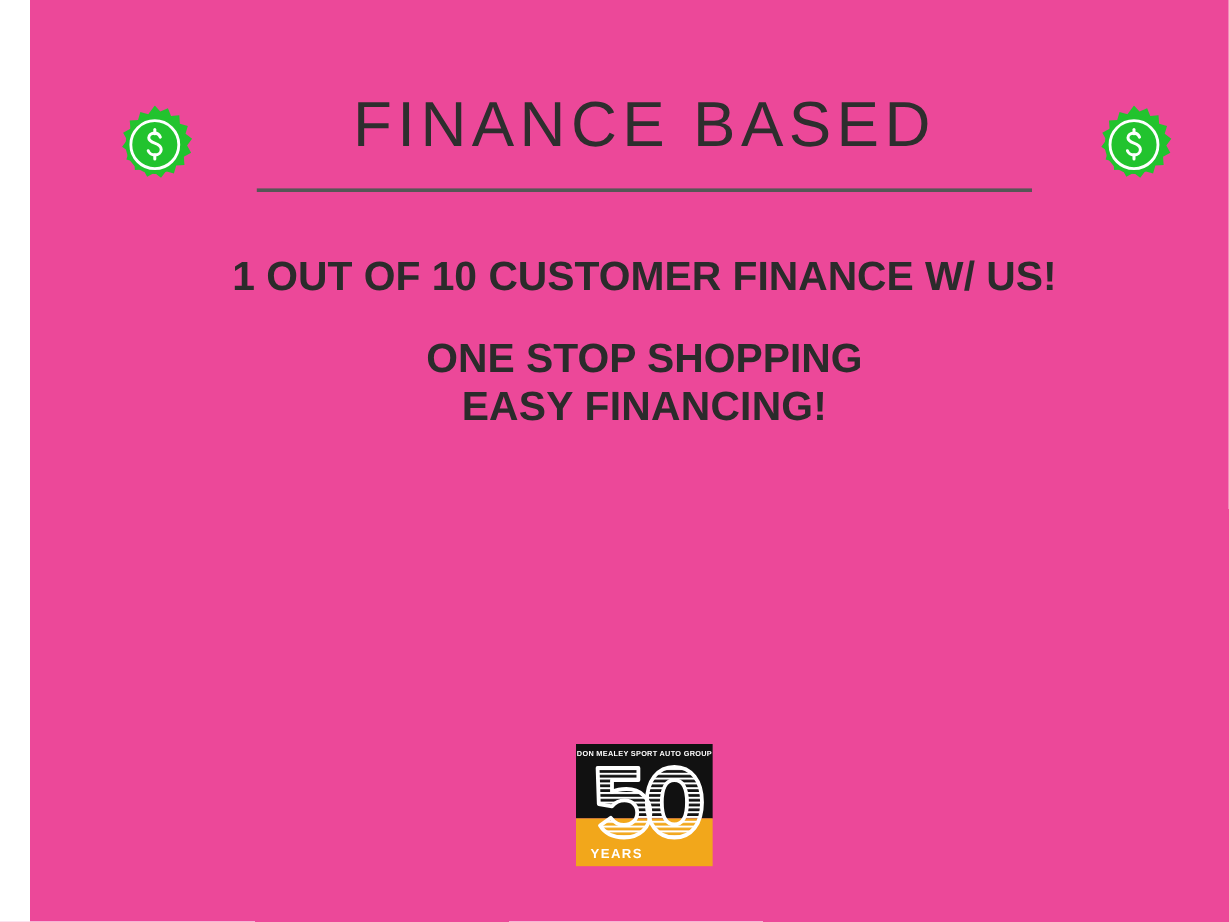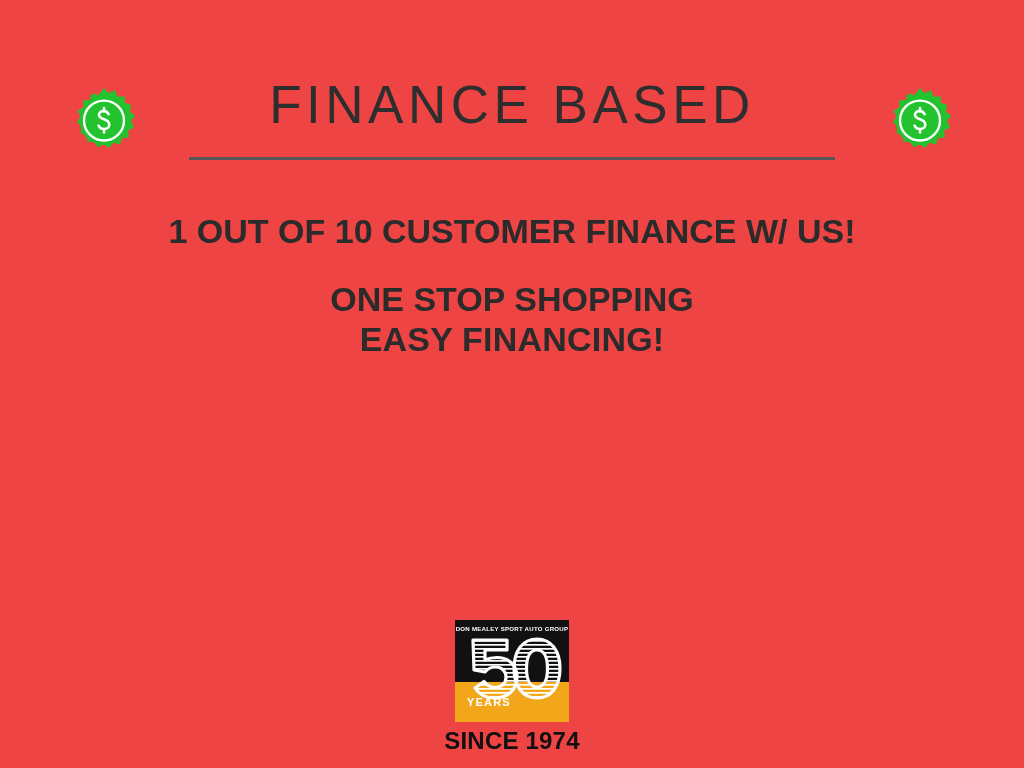--- a/index.html
+++ b/index.html
@@ -13,21 +13,22 @@
     height: 768px;
     overflow: hidden;
     font-family: "Liberation Sans", sans-serif;
     color: #2b2b2b;
     position: relative;
   }
 
   .slide {
     position: absolute;
     inset: 0;
-    background: #ef4444;
+    background: #ec4899;
+    margin-left: 25px;
   }
 
   
   .header {
     position: absolute;
     left: 0;
     top: 78px;
     width: 1024px;
     height: 100px;
     display: flex;
@@ -152,21 +153,21 @@
     position: absolute;
     left: 0;
     top: 12px;
     width: 114px;
     height: 78px;
     z-index: 2;
   }
   .badge-years {
     position: absolute;
     left: 12px;
-    bottom: 14px;
+    bottom: 4px;
     font-size: 11px;
     font-weight: 700;
     letter-spacing: 1.2px;
     color: #ffffff;
     z-index: 4;
   }
 
   .logo-since {
     margin-top: 5px;
     font-size: 24px;
@@ -315,17 +316,16 @@
                  C59 18.5 68 7 82 7 Z" fill="none" stroke="#ffffff" stroke-width="3.2"></path>
         <path d="M82 18 C75.5 18 71.5 24.5 71.5 36.5
                  C71.5 48.5 75.5 55 82 55
                  C88.5 55 92.5 48.5 92.5 36.5
                  C92.5 24.5 88.5 18 82 18 Z" fill="none" stroke="#ffffff" stroke-width="3.2"></path>
       </svg>
 
       <div class="badge-years">YEARS</div>
     </div>
 
-    <div class="logo-since">SINCE 1974</div>
 
   </div>
 
 </div>
 
 </body></html>

